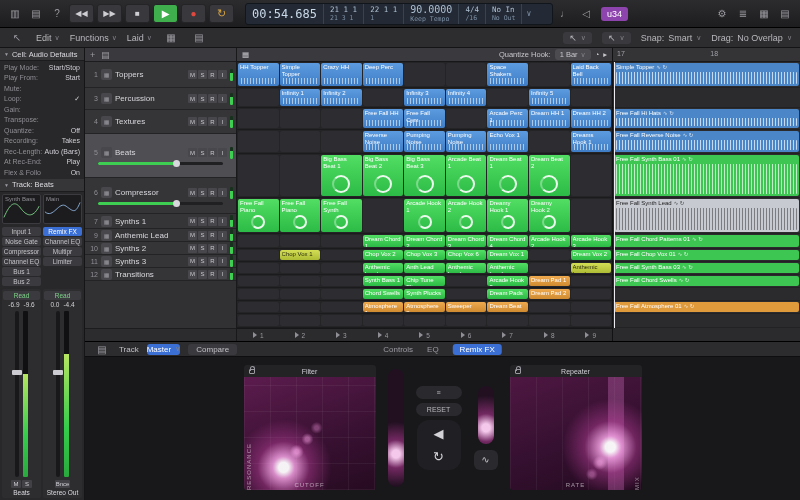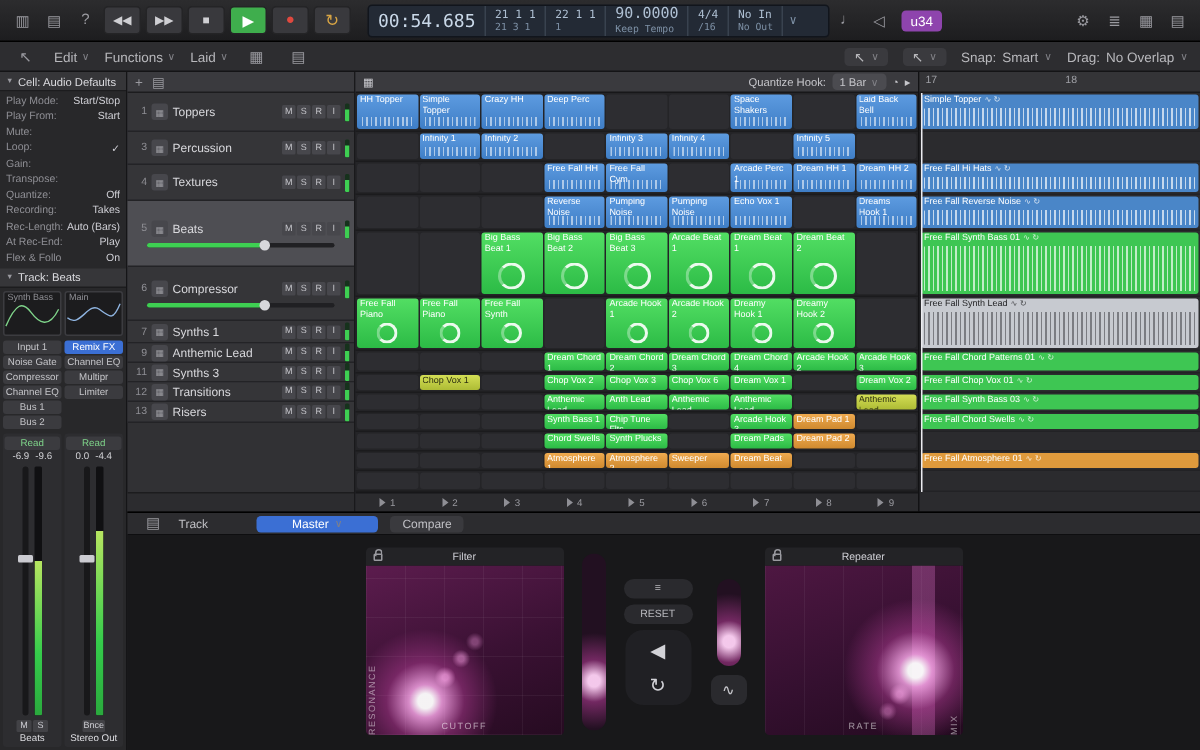--- a/index.html
+++ b/index.html
@@ -139,21 +139,21 @@
   .region.gray .rlabel { color:#1e1e20; }
   .ricons { opacity:.75; font-size:5.5px; }
   .wave { position:absolute; left:2px; right:2px; top:9px; bottom:2px; opacity:.8; border-radius:1px;
     background:repeating-linear-gradient(90deg,rgba(255,255,255,.85) 0 1px,transparent 1px 3px); }
   .region.gray .wave { background:repeating-linear-gradient(90deg,rgba(40,40,45,.6) 0 1px,transparent 1px 3px); }
 
   
   #bottom { position:absolute; top:341px; left:85px; right:0; bottom:0; background:#18181a; border-top:1px solid #000; }
   #bheader { height:15px; background:#2c2c2f; border-bottom:1px solid #0e0e10; display:flex;
     align-items:center; gap:8px; padding:0 8px; font-size:8px; color:#c0c0c5; position:relative; }
-  .mpill { background:#3b6fd4; color:#fff; border-radius:3px; padding:1px 24px; display:flex; gap:4px; align-items:center;margin-left:24px; }
+  .mpill { background:#3b6fd4; color:#fff; border-radius:3px; padding:1px 0; display:flex; gap:4px; align-items:center; }
   .cpill2 { background:#3a3a3e; border-radius:3px; padding:1px 8px; }
   #btabs { position:absolute; left:50%; top:0; bottom:0; transform:translateX(-50%);
     display:flex; gap:14px; align-items:center; }
   .btab { color:#9a9aa0; } .btab.active { color:#fff; background:#3b6fd4; border-radius:3px; padding:1px 7px; }
   #rcontent { position:absolute; top:15px; left:0; right:0; bottom:0; display:flex; gap:12px;
     align-items:stretch; justify-content:center; padding:8px 0 10px; }
   .padgroup { width:132px; display:flex; flex-direction:column; }
   .padtitle { height:12px; background:#232326; border-radius:3px 3px 0 0; display:flex; align-items:center;
     justify-content:center; font-size:7px; color:#cfcfd5; position:relative; }
   .lock { position:absolute; left:5px; top:4px; width:6px; height:5px; border:1px solid #9a9aa0; border-radius:1px; }
@@ -530,20 +530,36 @@
               <div class="tb">R</div>
               <div class="tb">I</div>
             </div>
             <div class="tmeter">
               <div class="tmfill"></div>
             </div>
           </div>
         </div>
         <div class="trow" style="height: 13px;">
           <div class="trow-main">
+            <div class="tnum">10</div>
+            <div class="ticon">▦</div>
+            <div class="tname">Synths 2</div>
+            <div class="tbtns">
+              <div class="tb">M</div>
+              <div class="tb">S</div>
+              <div class="tb">R</div>
+              <div class="tb">I</div>
+            </div>
+            <div class="tmeter">
+              <div class="tmfill"></div>
+            </div>
+          </div>
+        </div>
+        <div class="trow" style="height: 13px;">
+          <div class="trow-main">
             <div class="tnum">11</div>
             <div class="ticon">▦</div>
             <div class="tname">Synths 3</div>
             <div class="tbtns">
               <div class="tb">M</div>
               <div class="tb">S</div>
               <div class="tb">R</div>
               <div class="tb">I</div>
             </div>
             <div class="tmeter">
@@ -560,36 +576,20 @@
               <div class="tb">M</div>
               <div class="tb">S</div>
               <div class="tb">R</div>
               <div class="tb">I</div>
             </div>
             <div class="tmeter">
               <div class="tmfill"></div>
             </div>
           </div>
         </div>
-        <div class="trow" style="height: 14px;">
-          <div class="trow-main">
-            <div class="tnum">13</div>
-            <div class="ticon">▦</div>
-            <div class="tname">Risers</div>
-            <div class="tbtns">
-              <div class="tb">M</div>
-              <div class="tb">S</div>
-              <div class="tb">R</div>
-              <div class="tb">I</div>
-            </div>
-            <div class="tmeter">
-              <div class="tmfill"></div>
-            </div>
-          </div>
-        </div>
       </div>
     <div id="tl-footer"></div>
   </div>
 
   <div id="grid">
     <div id="grid-header">
       <span>▦</span>
       <span class="spacer"></span>
       <span>Quantize Hook:</span>
       <div class="qpill">
@@ -1044,20 +1044,25 @@
 
   <div id="bottom">
     <div id="bheader">
       <span class="icon-btn">▤</span>
       <span>Track</span>
       <div class="mpill">
         <span>Master</span>
         <span class="chev">∨</span>
       </div>
       <span class="cpill2">Compare</span>
+      <div id="btabs">
+        <span class="btab">Controls</span>
+        <span class="btab">EQ</span>
+        <span class="btab active">Remix FX</span>
+      </div>
     </div>
     <div id="rcontent">
       <div class="padgroup">
         <div class="padtitle">
           <span class="lock"></span>
           <span>Filter</span>
         </div>
         <div class="xy filter">
           <span class="ylab">RESONANCE</span>
           <span class="xlab">CUTOFF</span>

